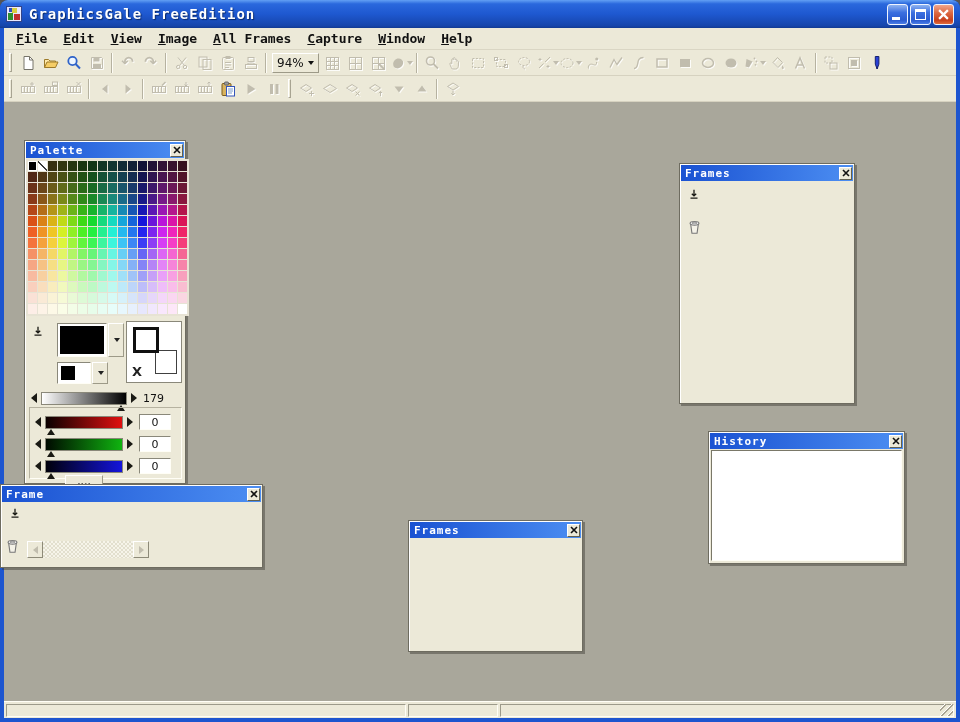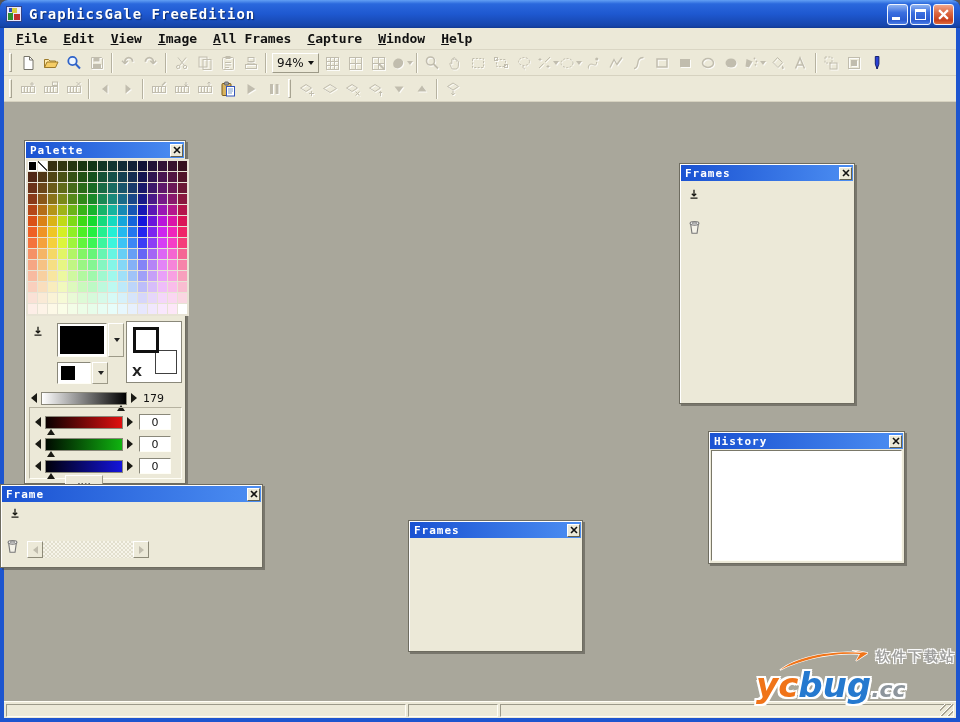--- a/index.html
+++ b/index.html
@@ -973,23 +973,14 @@
     <div class="tw-title">
       <span class="tw-text">Frames</span>
       <button class="tw-close">
         <svg viewBox="0 0 8 8" width="8" height="8">
             <path d="M1 1l6 6M7 1L1 7" stroke="#111" stroke-width="1.6"></path>
           </svg>
       </button>
     </div>
   </div>
 
-  <div class="watermark">
-    <span class="wm-tagline">软件下载站</span>
-    <svg class="wm-swoosh" width="90" height="22" viewBox="0 0 90 22">
-      <path d="M2 20C20 6 55 0 86 3L74 0l16 3-12 8 4-7C55 2 24 9 2 20z" fill="#f07419" stroke="#fff" stroke-width="1.5" paint-order="stroke"></path>
-    </svg>
-    <span class="wm-brand">
-      <span class="wm-yc">yc</span><span class="wm-bug">bug</span><span class="wm-cc">.cc</span>
-    </span>
-  </div>
 
 </div>
 
 </body></html>

